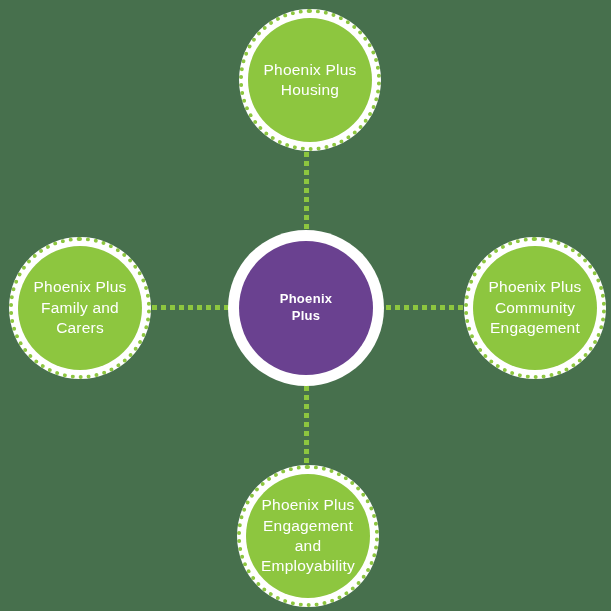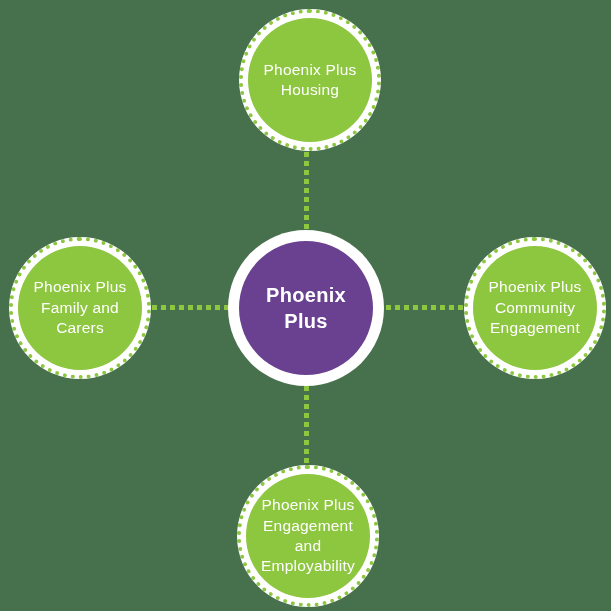--- a/index.html
+++ b/index.html
@@ -66,21 +66,21 @@
   }
   .center-inner {
     width: 100%; height: 100%;
     border-radius: 50%;
     background: #6A4190;
     display: flex; align-items: center; justify-content: center;
     text-align: center;
   }
   .center-label {
     color: #FFFFFF;
-    font-size: 20px;
+    font-size: 13px;
     font-weight: bold;
     line-height: 1.3;
     white-space: pre-line;
     letter-spacing: 0.3px;
   }
 </style>
 </head>
 <body>
 
 <div class="canvas">

